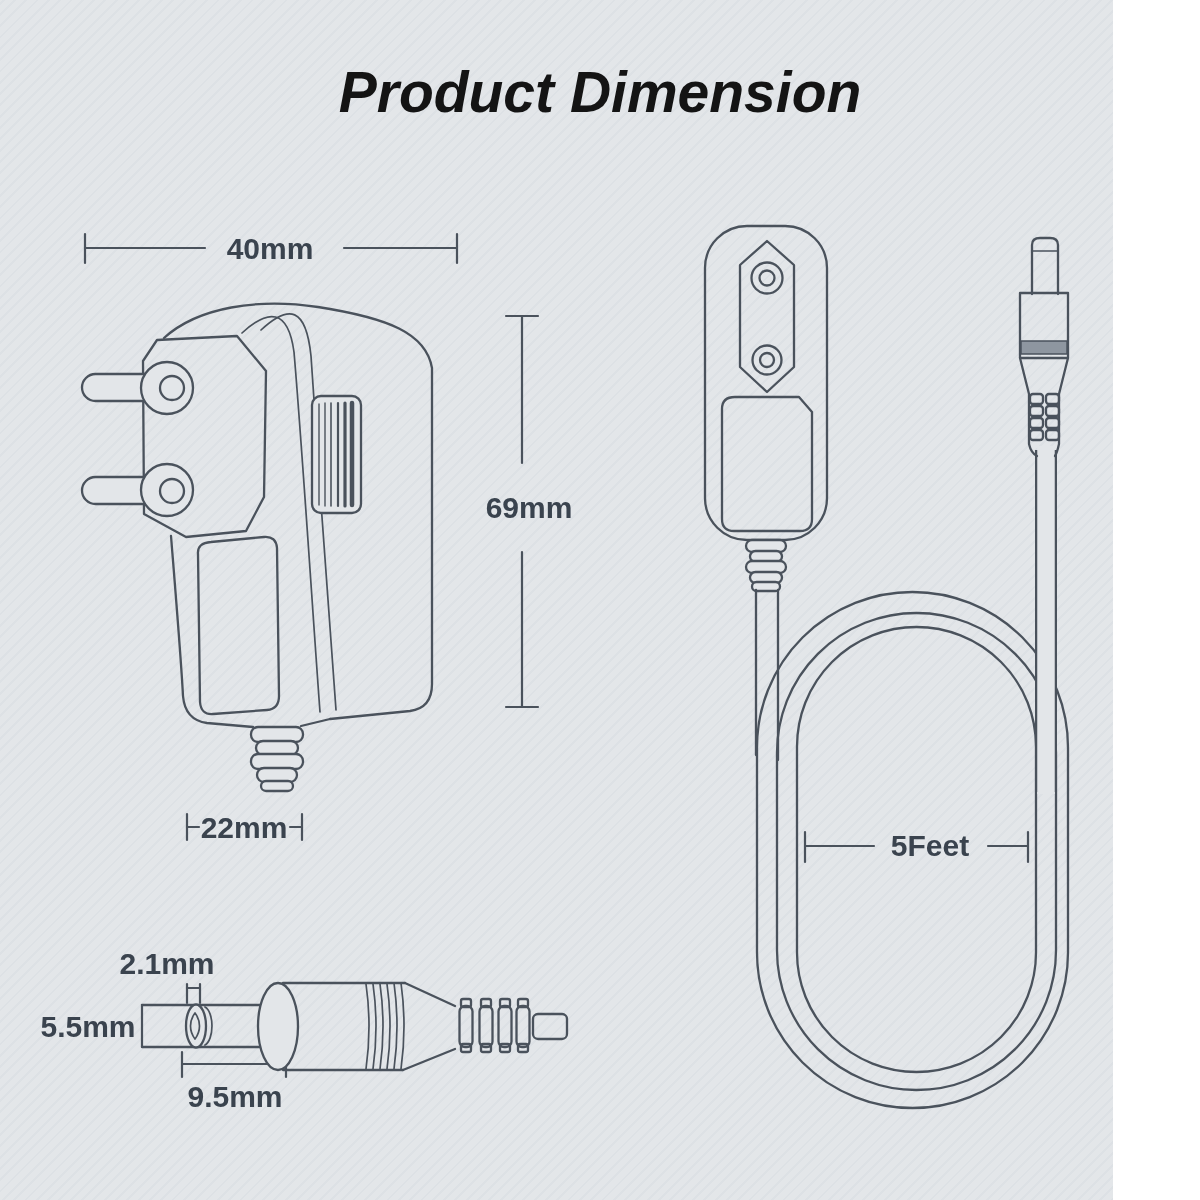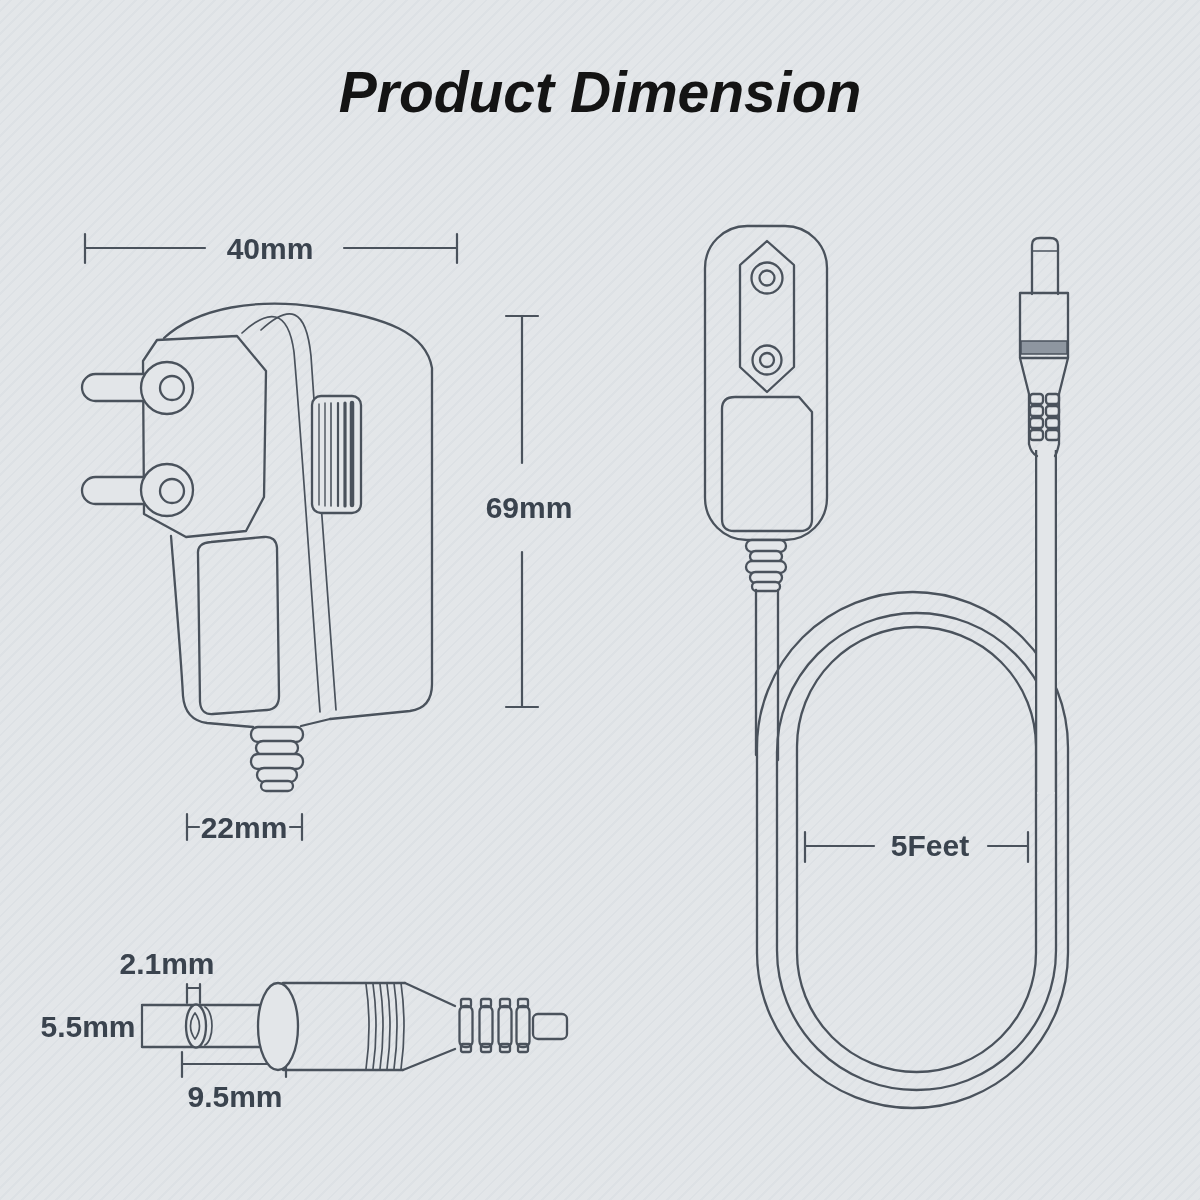--- a/index.html
+++ b/index.html
@@ -1,17 +1,17 @@
 <!DOCTYPE html>
 <html style="--background: #e3e6e9; --stripe: #dde1e5; --line: #4a525c; --dimension-text: #3a434e; --title-text: #141414; --band-fill: #8e96a0;"><head>
 <meta charset="utf-8">
 <style>
   html,body{margin:0;padding:0;background:#ffffff;}
   .stage{
-    position:relative;width:1200px;height:1200px;overflow:hidden;
+    position:relative;width:1113px;height:1200px;overflow:hidden;
     background:
       repeating-linear-gradient(315deg, var(--stripe,#dde1e5) 0 2px, rgba(0,0,0,0) 2px 8px),
       var(--background,#e3e6e9);
   }
   svg{position:absolute;left:0;top:0;}
   .ln{stroke:var(--line,#4a525c);fill:none;stroke-width:2.3;stroke-linecap:round;stroke-linejoin:round;}
   .thin{stroke-width:1.7;}
   .lnf{stroke:var(--line,#4a525c);fill:var(--background,#e3e6e9);stroke-width:2.3;stroke-linecap:round;stroke-linejoin:round;}
   .dim{stroke:var(--line,#4a525c);fill:none;stroke-width:2.2;stroke-linecap:round;}
   .gl{stroke:var(--line,#4a525c);stroke-linecap:round;}

